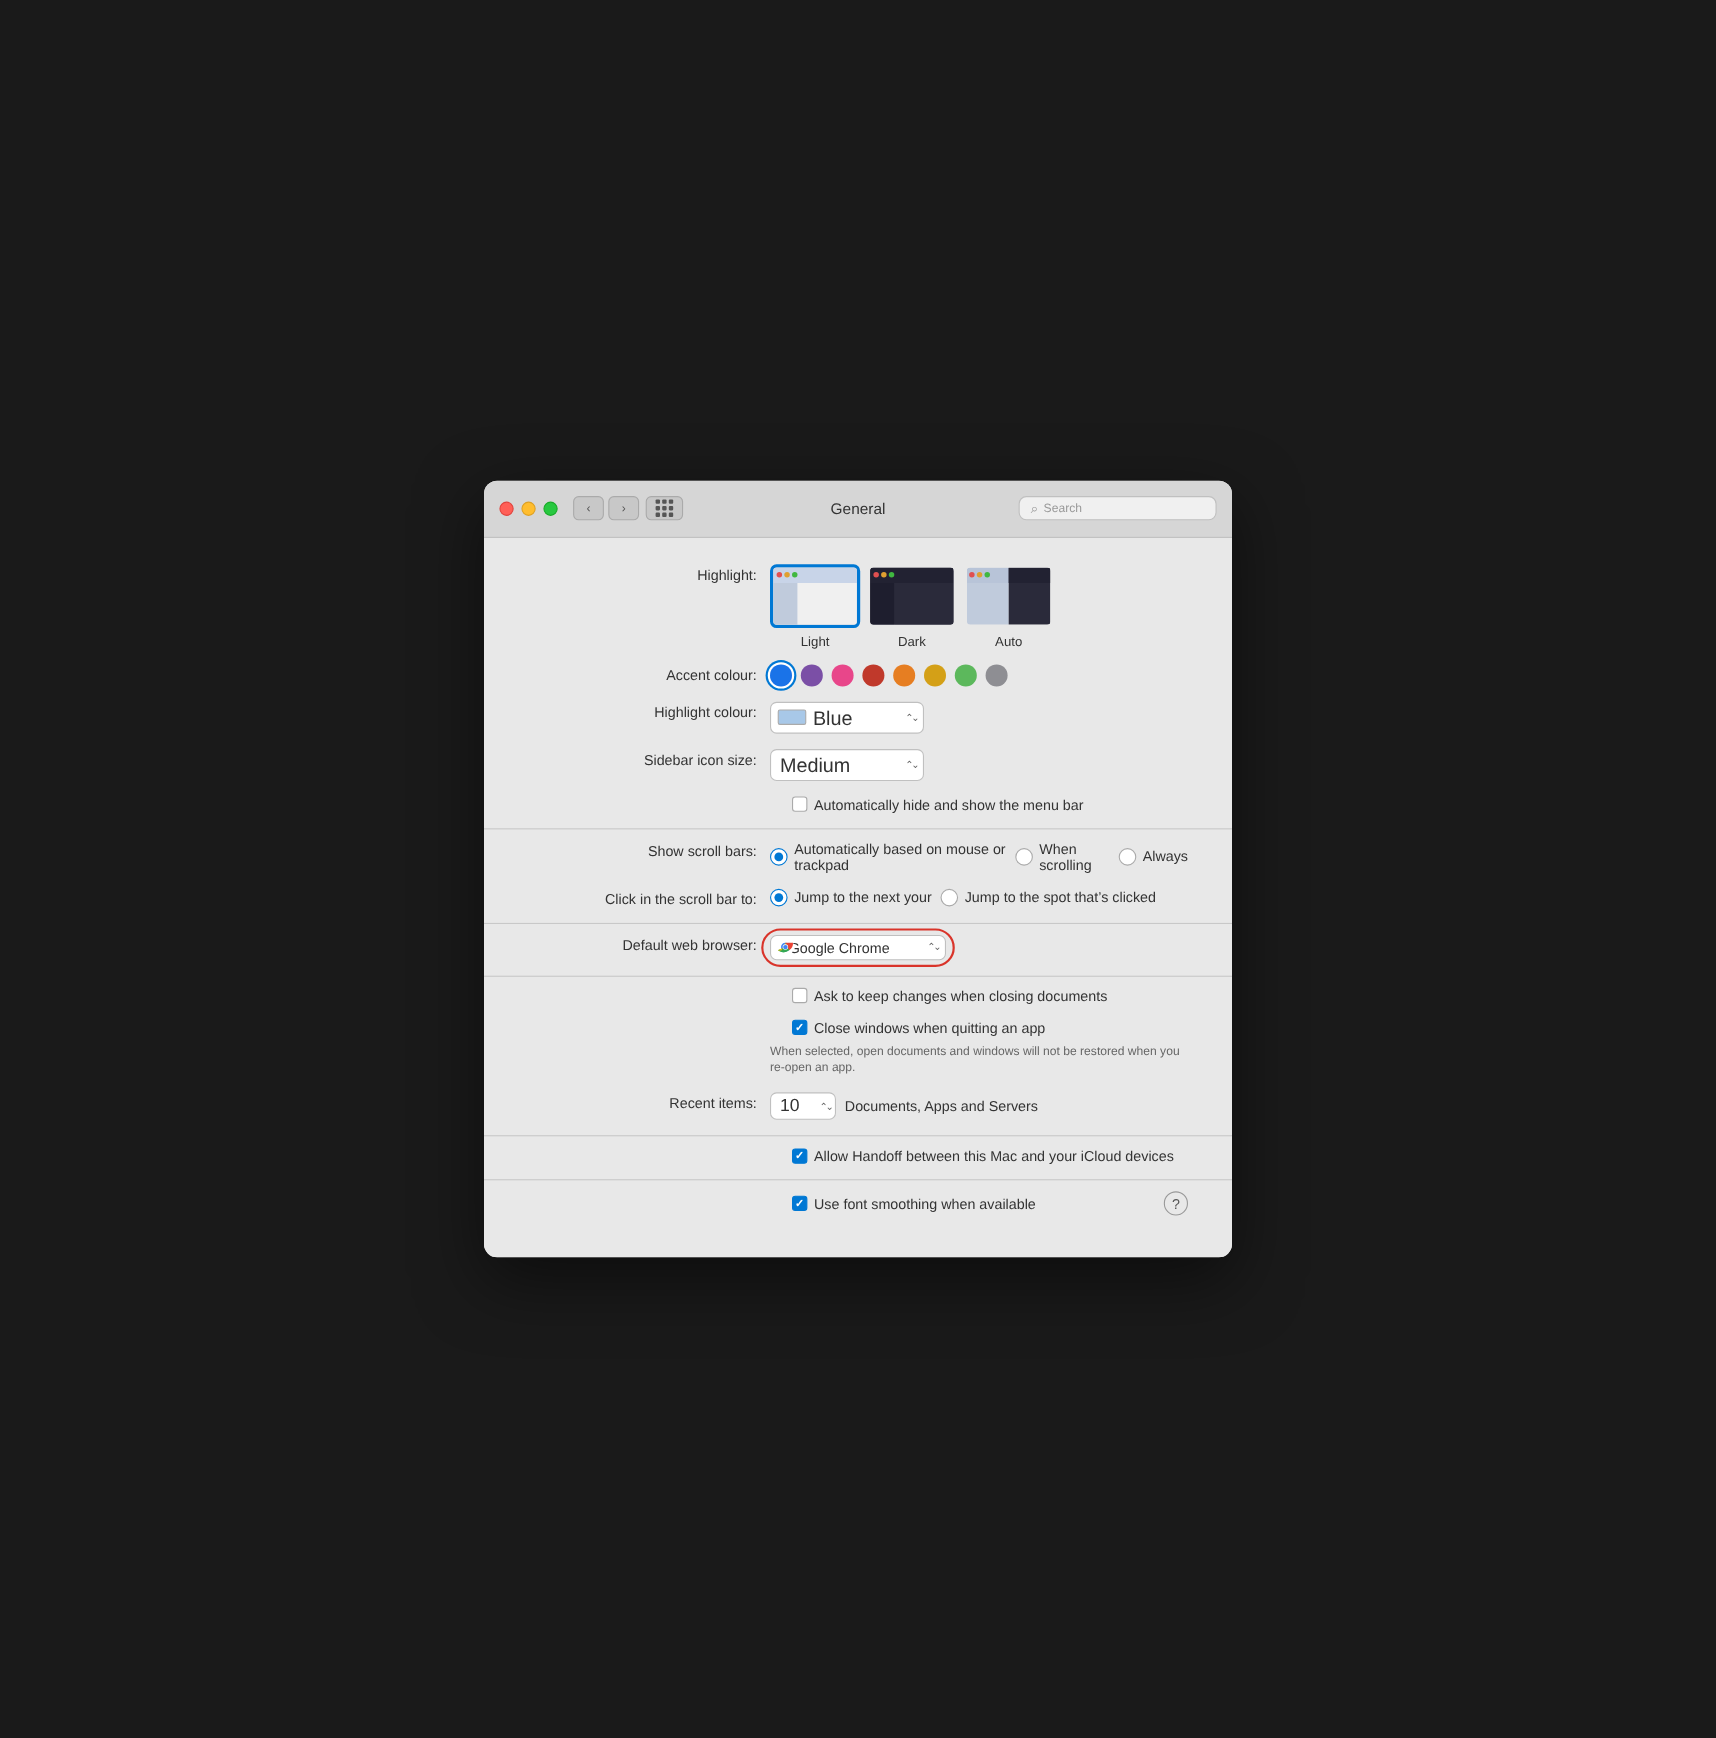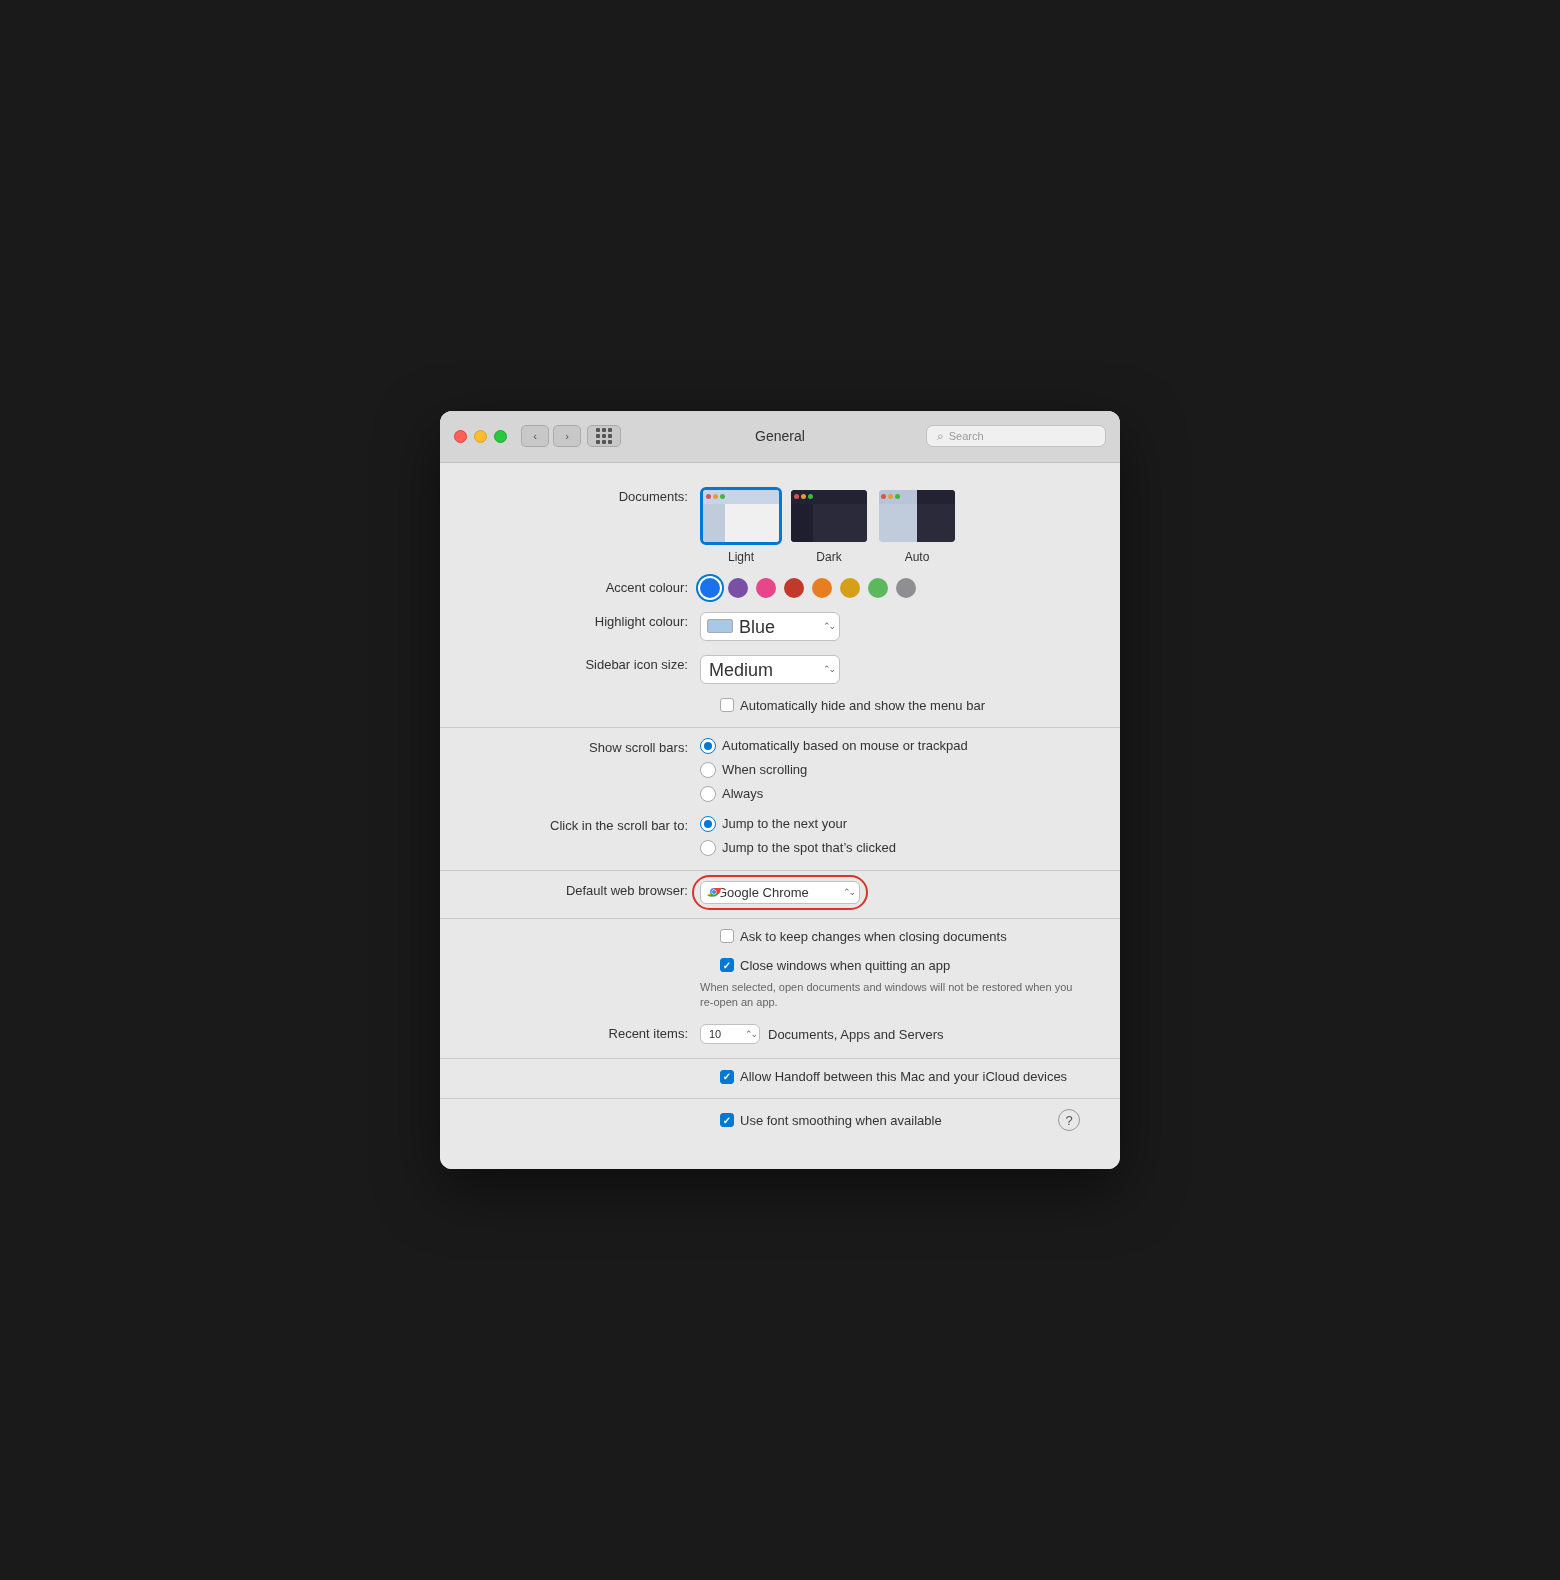--- a/index.html
+++ b/index.html
@@ -258,21 +258,21 @@
     .mac-radio.selected::after {
       content: '';
       width: 8px;
       height: 8px;
       border-radius: 50%;
       background: #0078d4;
     }
 
     .radio-group {
       display: flex;
-      flex-direction: column;
+      flex-direction: row;
       gap: 8px;
     }
     .radio-item {
       display: flex;
       align-items: center;
       gap: 6px;
     }
     .radio-label {
       font-size: 13px;
       color: #333;
@@ -351,21 +351,21 @@
       display: flex;
       align-items: center;
       gap: 8px;
     }
     .small-stepper {
       appearance: none;
       background: white;
       border: 1px solid #c0c0c0;
       border-radius: 6px;
       padding: 3px 20px 3px 8px;
-      font-size: 11px;
+      font-size: 16px;
       color: #333;
       cursor: pointer;
       min-width: 60px;
       position: relative;
     }
     .stepper-wrapper {
       position: relative;
       display: inline-block;
     }
     .stepper-wrapper::after {
@@ -524,21 +524,21 @@
     <div class="search-box">
       <span class="search-icon-span">⌕</span>
       <span class="search-placeholder">Search</span>
     </div>
   </div>
 
   <div class="content">
 
     <div class="section">
       <div class="row">
-        <div class="row-label">Documents:</div>
+        <div class="row-label">Highlight:</div>
         <div class="row-content">
           <div class="appearance-options">
             <div class="appearance-option">
               <div class="appearance-thumb selected">
                 <div class="thumb-container-light">
                   <div class="topbar">
                     <div class="dot-r"></div>
                       <div class="dot-y"></div>
                       <div class="dot-g"></div>
                   </div>

